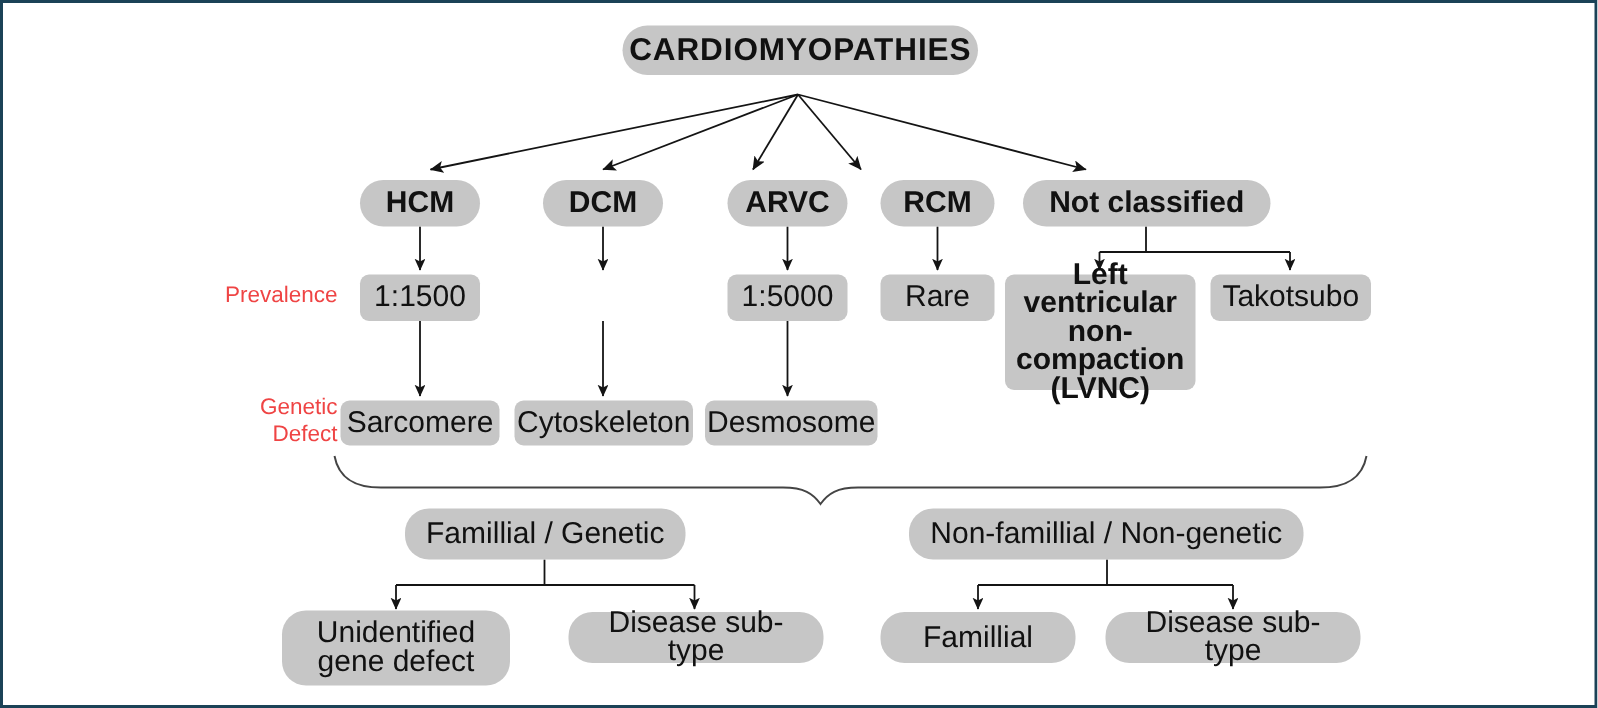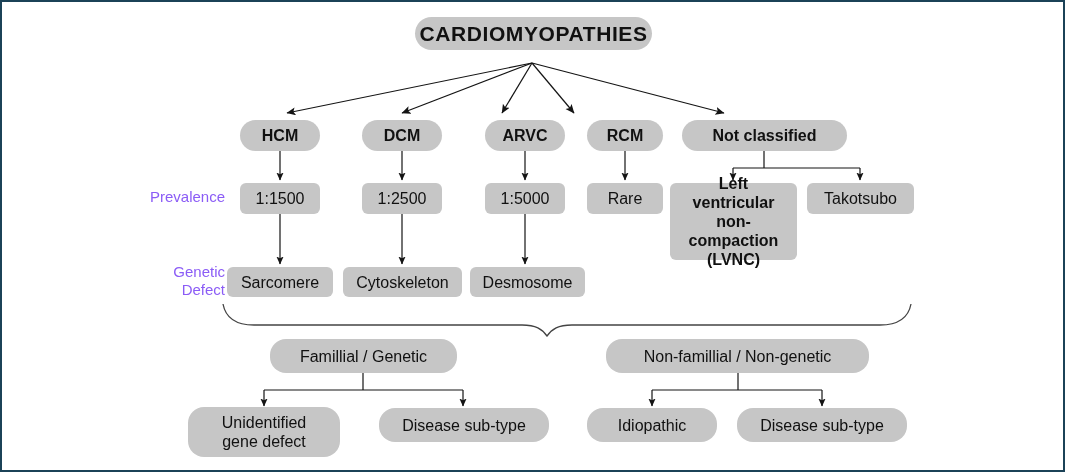--- a/index.html
+++ b/index.html
@@ -15,40 +15,40 @@
   #svg-layer{position:absolute;left:0;top:0;width:1061px;height:468px;pointer-events:none;}
   .node{
     position:absolute;
     background:#c6c6c6;
     border-radius:8px;
     display:flex;
     align-items:center;
     justify-content:center;
     text-align:center;
     color:#111111;
-    font-size:16px;
+    font-size:20px;
     line-height:19px;
     box-sizing:border-box;
     padding:2px 8px;
     white-space:pre-line;
   }
   .node.pill{border-radius:16px;}
   .node.rect{border-radius:6px;}
   .node.bold{font-weight:bold;}
   .root{
     font-weight:bold;
     font-size:21px;
     letter-spacing:.6px;
     border-radius:18px;
   }
   .rowlabel{
     position:absolute;
     font-size:15px;
     line-height:18px;
-    color:#8b5cf6;
+    color:#ef4444;
     text-align:right;
     white-space:pre-line;
   }
 </style>
 </head>
 <body>
 
 <div id="page">
 
   <svg id="svg-layer" viewBox="0 0 1061 468">
@@ -107,21 +107,20 @@
 
   <div class="node pill bold" style="left:238px;top:118px;width:80px;height:31px;">HCM</div>
   <div class="node pill bold" style="left:360px;top:118px;width:80px;height:31px;">DCM</div>
   <div class="node pill bold" style="left:483px;top:118px;width:80px;height:31px;">ARVC</div>
   <div class="node pill bold" style="left:585px;top:118px;width:76px;height:31px;">RCM</div>
   <div class="node pill bold" style="left:680px;top:118px;width:165px;height:31px;">Not classified</div>
 
   <div class="rowlabel" style="left:128px;top:186px;width:95px;">Prevalence</div>
 
   <div class="node rect" style="left:238px;top:181px;width:80px;height:31px;">1:1500</div>
-  <div class="node rect" style="left:360px;top:181px;width:80px;height:31px;">1:2500</div>
   <div class="node rect" style="left:483px;top:181px;width:80px;height:31px;text-align:right;">1:5000</div>
   <div class="node rect" style="left:585px;top:181px;width:76px;height:31px;">Rare</div>
 
   <div class="node rect" style="left:668px;top:181px;width:127px;height:77px;font-weight:bold;">Left ventricular
 non-compaction
 (LVNC)</div>
   <div class="node rect" style="left:805px;top:181px;width:107px;height:31px;">Takotsubo</div>
 
   <div class="rowlabel" style="left:130px;top:261px;width:93px;">Genetic
 Defect</div>
@@ -129,16 +128,16 @@
   <div class="node rect" style="left:225px;top:265px;width:106px;height:30px;">Sarcomere</div>
   <div class="node rect" style="left:341px;top:265px;width:119px;height:30px;">Cytoskeleton</div>
   <div class="node rect" style="left:468px;top:265px;width:115px;height:30px;">Desmosome</div>
 
   <div class="node pill" style="left:268px;top:337px;width:187px;height:34px;">Famillial / Genetic</div>
   <div class="node pill" style="left:604px;top:337px;width:263px;height:34px;">Non-famillial / Non-genetic</div>
 
   <div class="node pill" style="left:186px;top:405px;width:152px;height:50px;">Unidentified
 gene defect</div>
   <div class="node pill" style="left:377px;top:406px;width:170px;height:34px;">Disease sub-type</div>
-  <div class="node pill" style="left:585px;top:406px;width:130px;height:34px;">Idiopathic</div>
+  <div class="node pill" style="left:585px;top:406px;width:130px;height:34px;">Famillial</div>
   <div class="node pill" style="left:735px;top:406px;width:170px;height:34px;">Disease sub-type</div>
 
 </div>
 
 </body></html>

